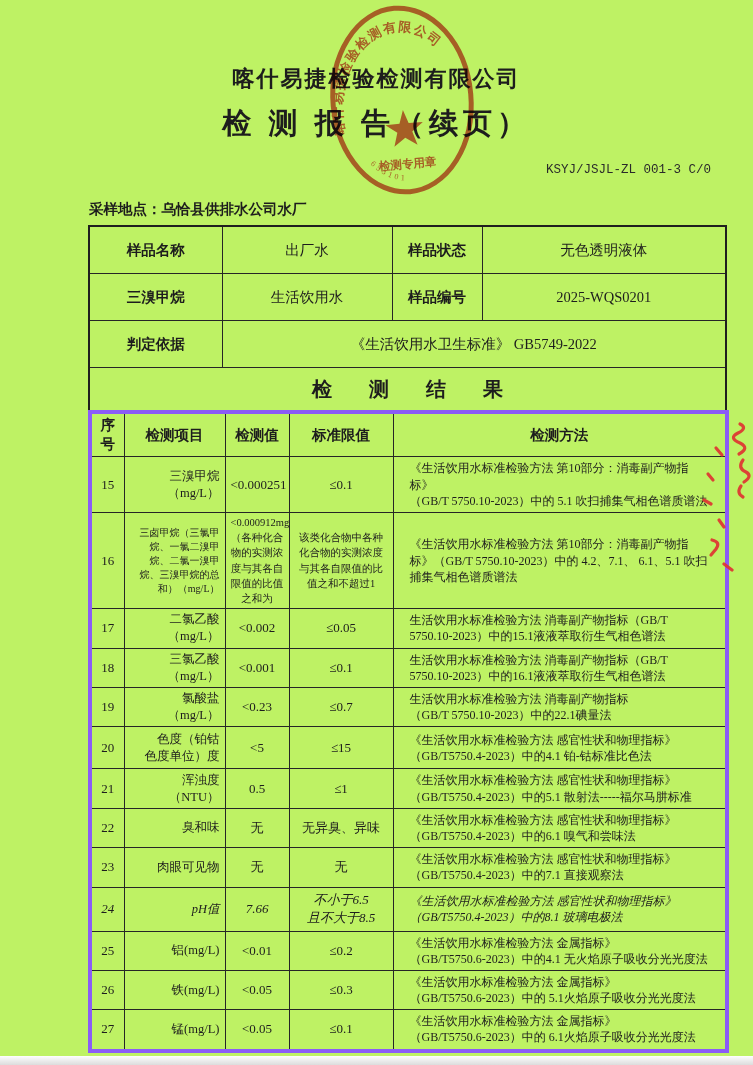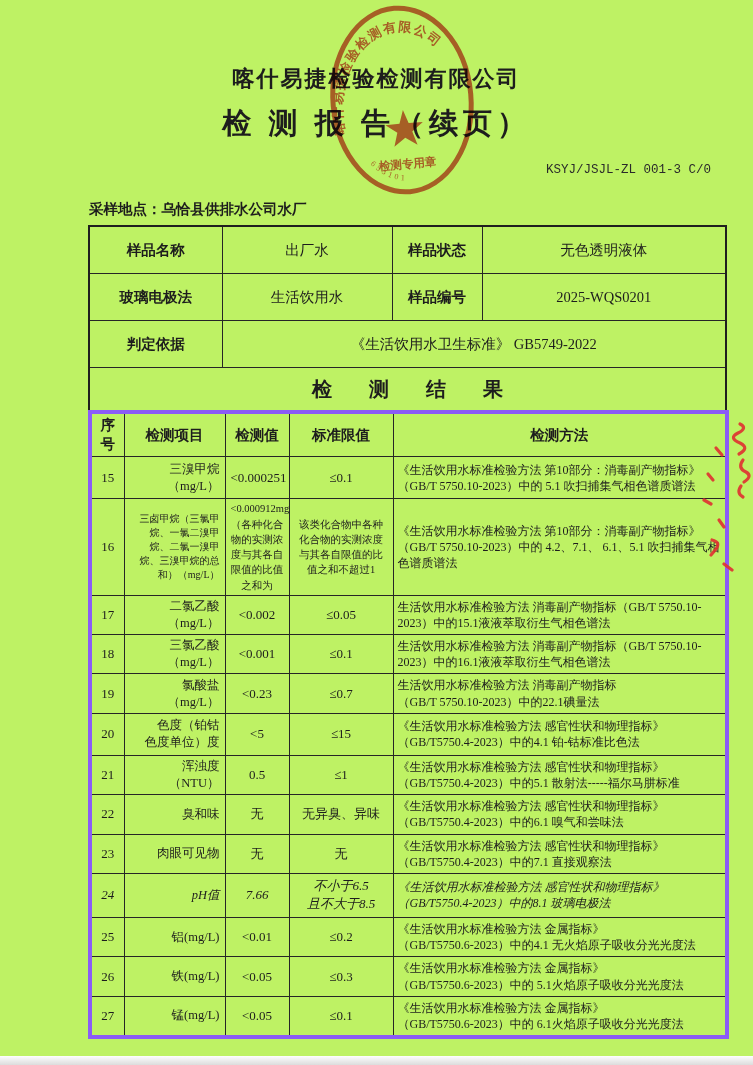--- a/index.html
+++ b/index.html
@@ -35,21 +35,21 @@
   }
   table.info{border:2px solid #1f1f1f;}
   table.info td{height:42px;font-size:14.5px;}
   table.info td.lbl{font-weight:bold;}
   table.info .section-row td{
     height:38px;font-size:20px;font-weight:bold;letter-spacing:16px;text-indent:16px;margin-left:23px;
   }
   table.results{border:4px solid #8b5cf6;margin-top:-1.6px;}
   table.results th{height:36px;font-size:14.5px;font-weight:bold;}
   table.results td{font-size:13px;}
-  table.results td.col-method{text-align:left;font-size:12px;line-height:1.35;padding:3px 4px;}
+  table.results td.col-method{text-align:left;font-size:12px;line-height:1.35;padding:3px 16px;}
   table.results td.col-item{font-size:12.5px;text-align:right;padding-left:7px;}
   table.results tbody tr{height:38px;}
   table.results tbody tr:nth-child(1){height:42px;}
   table.results tbody tr:nth-child(2){height:96px;}
   table.results tbody tr:nth-child(2) td:nth-child(2){font-size:10px;}
   table.results tbody tr:nth-child(2) td:nth-child(3),
   table.results tbody tr:nth-child(2) td:nth-child(4){font-size:10.5px;line-height:1.45;}
   table.results tbody tr:nth-child(6){height:42px;}
   table.results tbody tr:nth-child(10){height:44px;font-style:italic;}
   table.results tbody tr:nth-child(12){height:36px;}
@@ -110,21 +110,21 @@
           <col style="width:244px">
         </colgroup>
       <tbody>
           <tr>
         <td class="lbl">样品名称</td>
         <td>出厂水</td>
         <td class="lbl">样品状态</td>
         <td>无色透明液体</td>
       </tr>
       <tr>
-        <td class="lbl">玻璃电极法</td>
+        <td class="lbl">三溴甲烷</td>
         <td>生活饮用水</td>
         <td class="lbl">样品编号</td>
         <td>2025-WQS0201</td>
       </tr>
       <tr>
         <td class="lbl">判定依据</td>
         <td colspan="3">《生活饮用水卫生标准》 GB5749-2022</td>
       </tr>
       <tr class="section-row">
         <td colspan="4">检 测 结 果</td>

